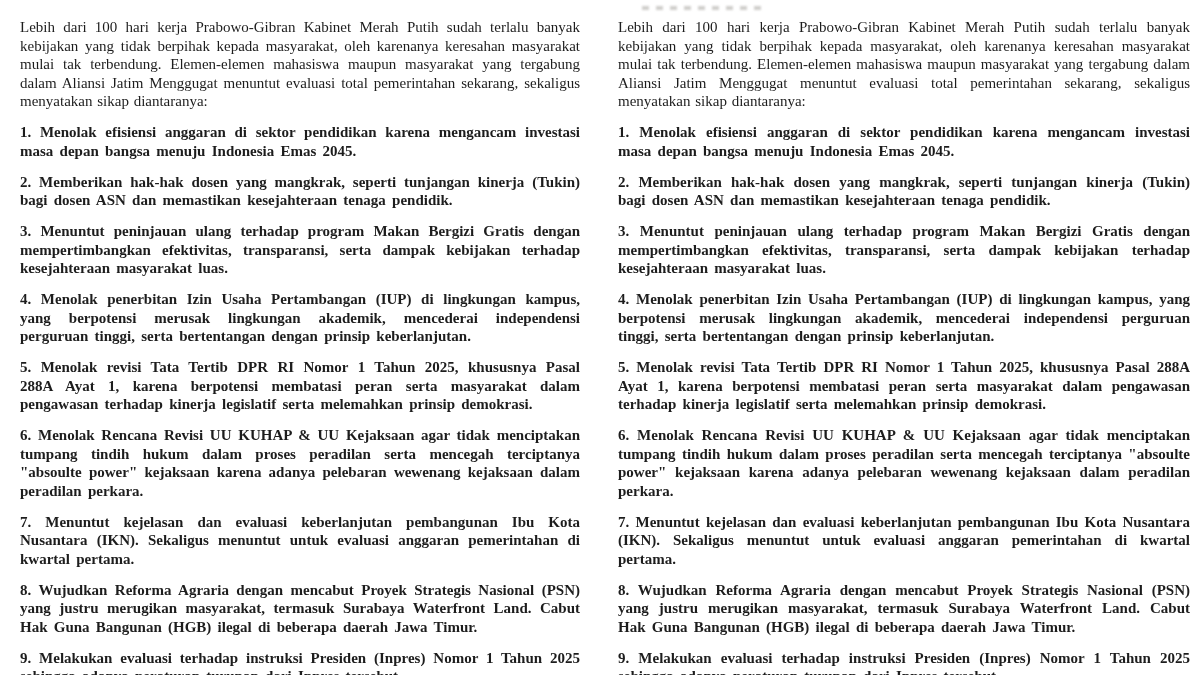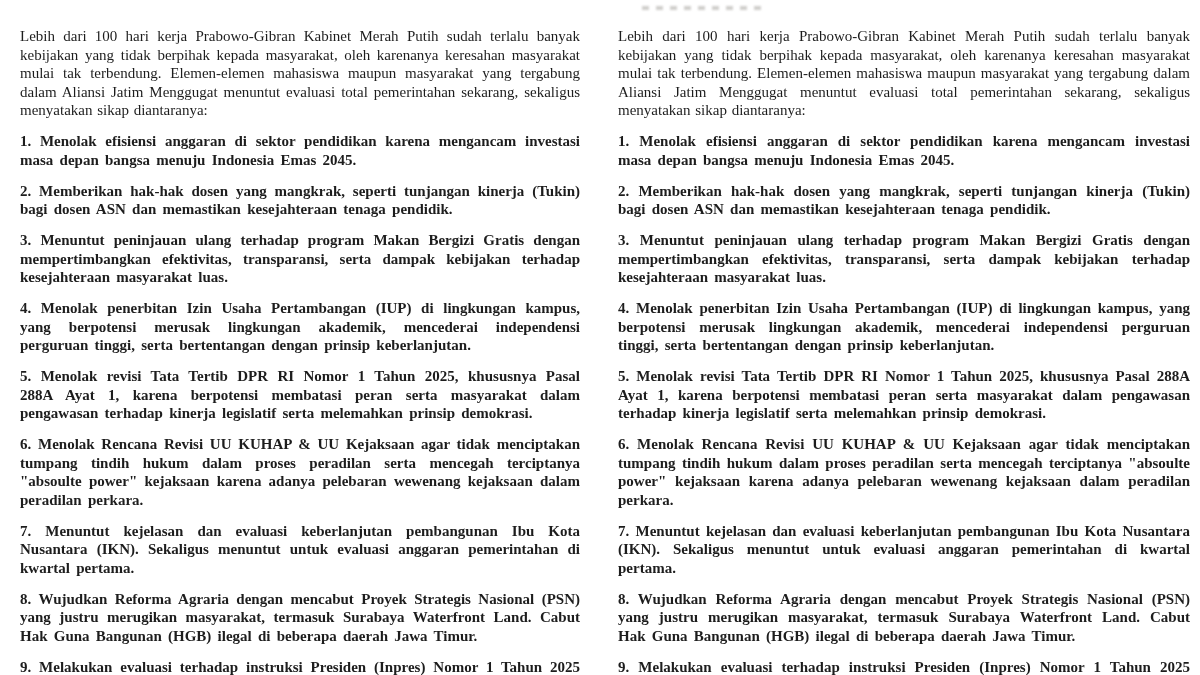--- a/index.html
+++ b/index.html
@@ -16,21 +16,21 @@
     width: 1200px;
     height: 675px;
     font-family: "Liberation Serif", "DejaVu Serif", serif;
     font-size: 15px;
     line-height: 18.5px;
     color: #1d1d1d;
     background: #ffffff;
   }
   .column {
     box-sizing: border-box;
-    padding-top: 27px;
+    padding-top: 18px;
     flex: 0 0 auto;
   }
   .col-left {
     width: 560px;
     margin-left: 20px;
     filter: blur(0.2px);
   }
   .col-right {
     width: 572px;
     margin-left: 38px;

